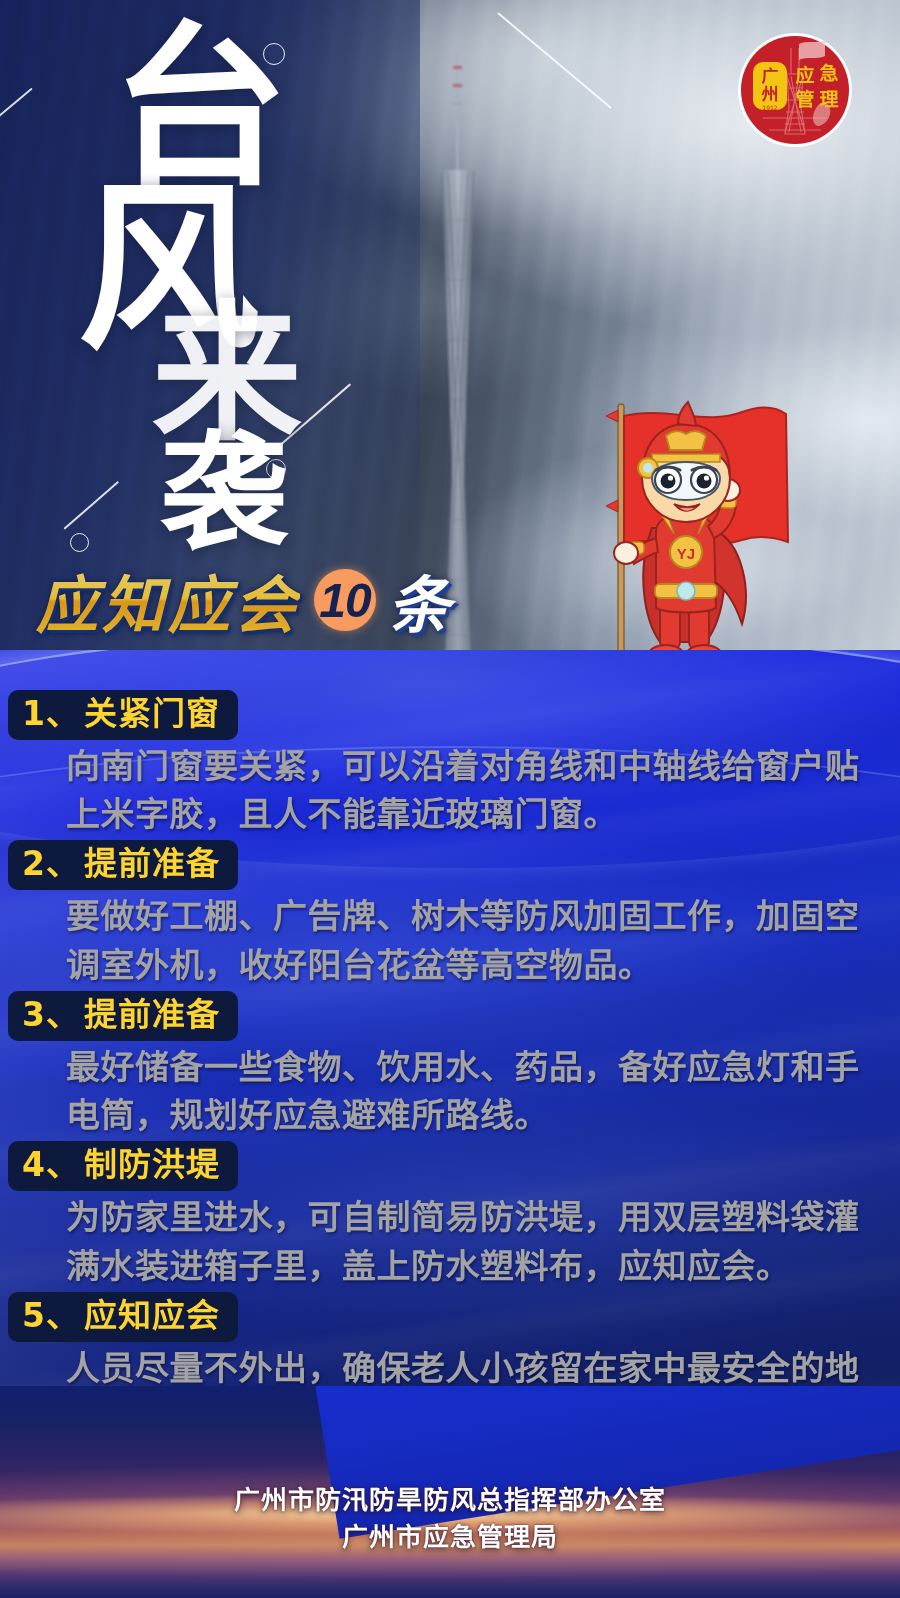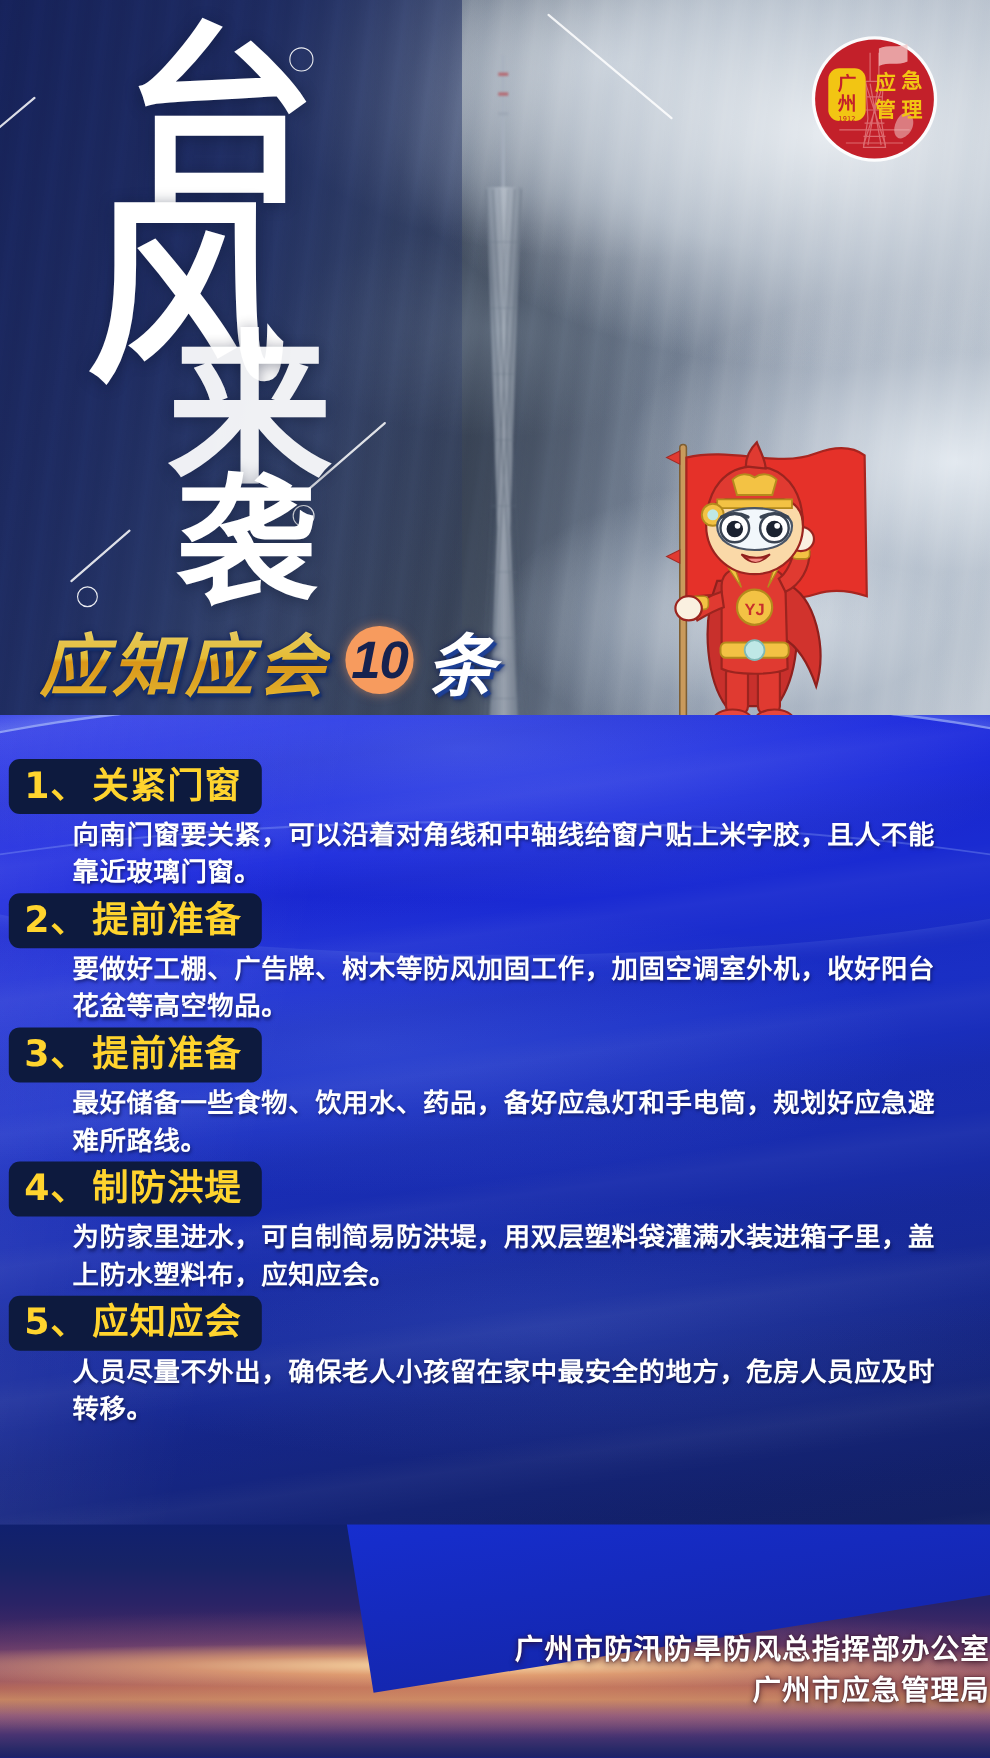--- a/index.html
+++ b/index.html
@@ -167,23 +167,23 @@
     font-size:33px; font-weight:bold;
     color:#FFD42E;
     letter-spacing:1px;
     line-height:1.15;
   }
   .item-head .idx{ margin-right:4px; }
   .item-body{
     margin:2px 0 0 66px;
     width:800px;
     font-family:"DejaVu Sans","Liberation Sans",sans-serif;
-    font-size:24px;
+    font-size:34px;
     font-weight:bold;
-    color:#ffffff;
+    color:#a3a3a3;
     line-height:1.42;
     letter-spacing:.5px;
     text-shadow:1px 2px 3px rgba(5,10,50,.55);
   }
 
   
   .footer{
     position:absolute; left:0; top:1386px; width:900px; height:212px;
     overflow:hidden;
     background:
@@ -202,21 +202,21 @@
         #2a2a68 96%,
         #1d2266 100%);
   }
   .footer .bluecorner{
     position:absolute; right:-60px; top:-96px; width:640px; height:200px;
     background:linear-gradient(180deg,#1730d8,#1427b0);
     transform:rotate(-9deg);
   }
   .footer .credit{
     position:absolute; left:0; right:0; top:96px;
-    text-align:right;
+    text-align:center;
     font-family:"DejaVu Sans","Liberation Sans",sans-serif;
     font-size:26px; font-weight:bold; color:#ffffff;
     line-height:1.42; letter-spacing:1px;
     text-shadow:0 2px 6px rgba(40,10,30,.75), 0 0 2px rgba(60,20,40,.9);
   }
 </style>
 </head>
 <body>
 
 <div class="poster">

